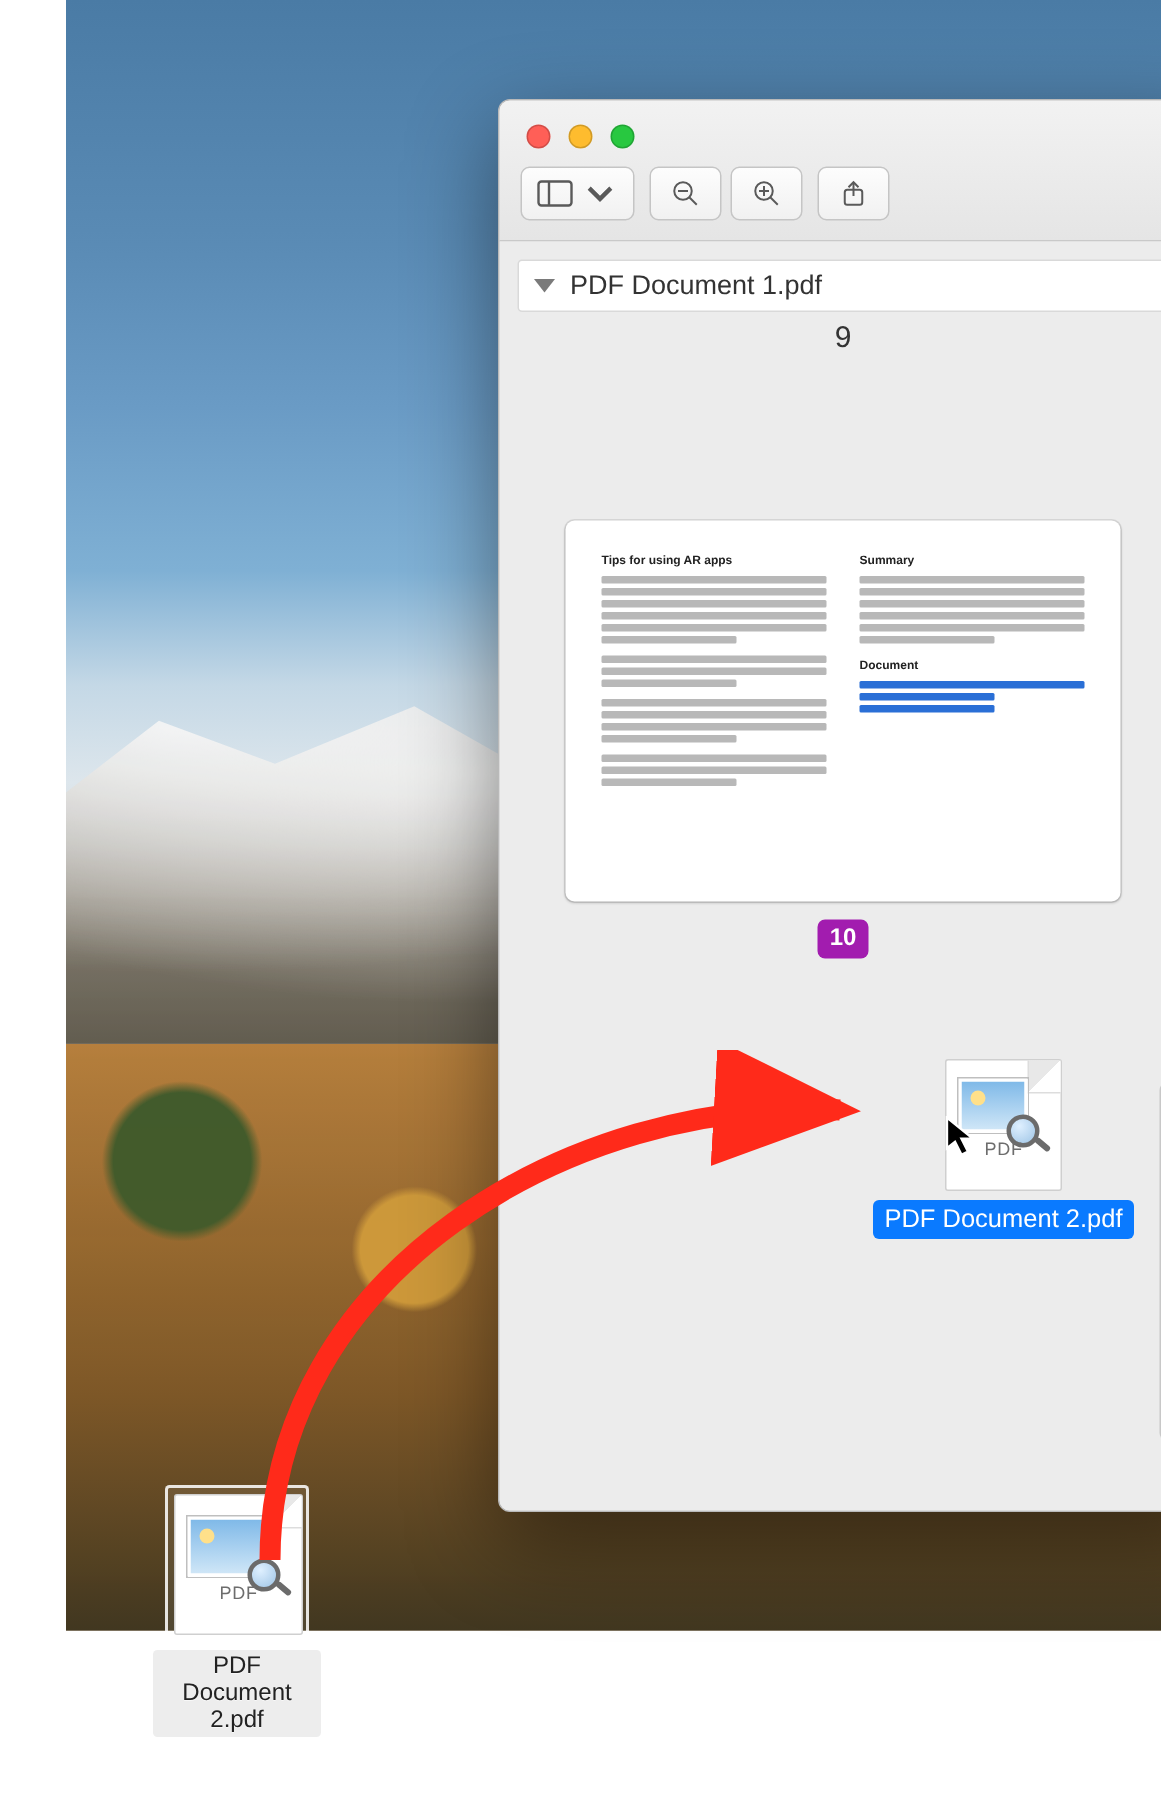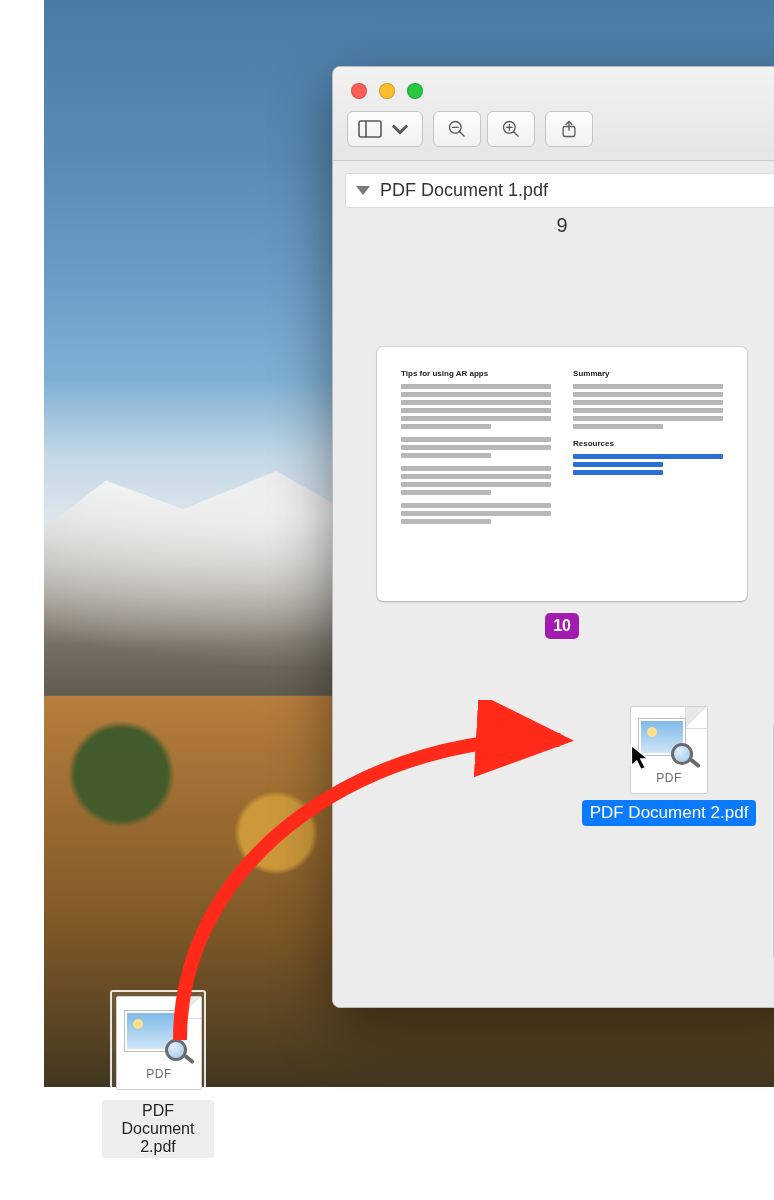--- a/index.html
+++ b/index.html
@@ -96,21 +96,21 @@
   
   .desk-file { position:absolute; left:58px; top:990px; width:112px; text-align:center; }
   .desk-file .outline { width:96px; height:104px; margin:0 auto; border:2px solid rgba(255,255,255,.85); border-radius:3px; padding:4px; background:rgba(255,255,255,.08); }
   .pdf-icon { position:relative; width:86px; height:94px; margin:0 auto; background:#fff; border:1px solid #cfcfcf; border-radius:2px; }
   .pdf-icon .fold { position:absolute; right:0; top:0; width:22px; height:22px; background:linear-gradient(135deg,#e8e8e8 49%, #fff 50%); border-left:1px solid #ddd; border-bottom:1px solid #ddd;}
   .pdf-icon .photo { position:absolute; left:8px; top:14px; width:52px; height:40px; background:linear-gradient(#7fb9e8,#cfe6f7); border:2px solid #fff; box-shadow:0 0 0 1px #bfbfbf; }
   .pdf-icon .photo::after{content:"";position:absolute;left:6px;top:6px;width:10px;height:10px;border-radius:50%;background:#ffe08a;}
   .pdf-icon .loupe { position:absolute; right:6px; bottom:20px; width:30px;height:30px; }
   .pdf-icon .loupe .ring{position:absolute;left:0;top:0;width:22px;height:22px;border:3px solid #6b6b6b;border-radius:50%;background:radial-gradient(circle at 35% 30%, #dff0ff, #9fc5e6);}
   .pdf-icon .loupe .handle{position:absolute;left:18px;top:18px;width:12px;height:4px;background:#6b6b6b;transform:rotate(40deg);border-radius:2px;}
-  .pdf-icon .tag { position:absolute; left:0; right:0; bottom:8px; text-align:center; font-size:12px; color:#6d6d6d; letter-spacing:.5px;}
+  .pdf-icon .tag { position:absolute; left:0; right:0; bottom:20px; text-align:center; font-size:12px; color:#6d6d6d; letter-spacing:.5px;}
   .file-label { display:inline-block; margin-top:6px; padding:2px 6px; border-radius:3px; font-size:16px; color:#222; background:rgba(235,235,235,.92); text-shadow:0 1px 0 rgba(255,255,255,.6); }
 
   
   .drag-ghost { position:absolute; left:520px; top:706px; width:210px; text-align:center; pointer-events:none; }
   .drag-ghost .pdf-icon { width:78px; height:88px; }
   .drag-ghost .pdf-icon .photo{ left:8px; top:12px; width:46px; height:36px;}
   .drag-ghost .tag{ font-size:12px; }
   .drag-ghost .sel-label{
     display:inline-block; margin-top:6px; padding:3px 8px; border-radius:4px;
     background:#0a7aff; color:#fff; font-size:17px;
@@ -213,21 +213,21 @@
             <div class="col">
               <h4>Summary</h4>
               <div class="lines">
                   <span></span>
                   <span></span>
                   <span></span>
                   <span></span>
                   <span></span>
                   <span class="short"></span>
                 </div>
-              <h4 style="margin-top:10px">Resources</h4>
+              <h4 style="margin-top:10px">Document</h4>
               <div class="lines">
                   <span class="link" style="background:#2a6fd6"></span>
                   <span class="link short" style="background:#2a6fd6"></span>
                   <span class="link short" style="background:#2a6fd6"></span>
                 </div>
             </div>
           </div>
           <div class="page-badge">10</div>
         </div>
 

